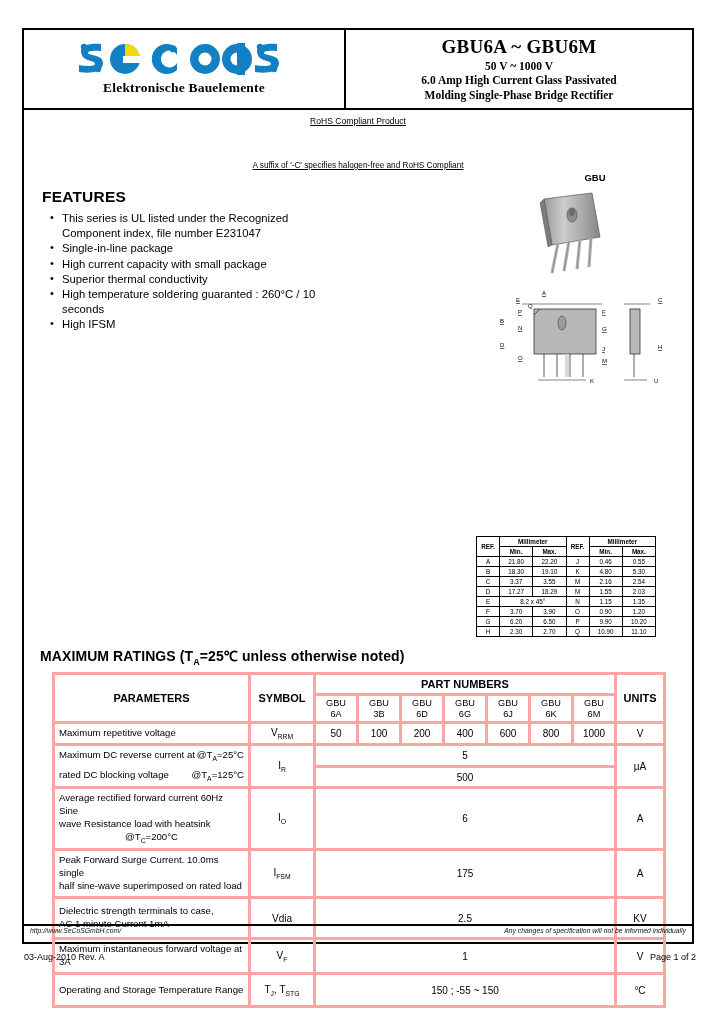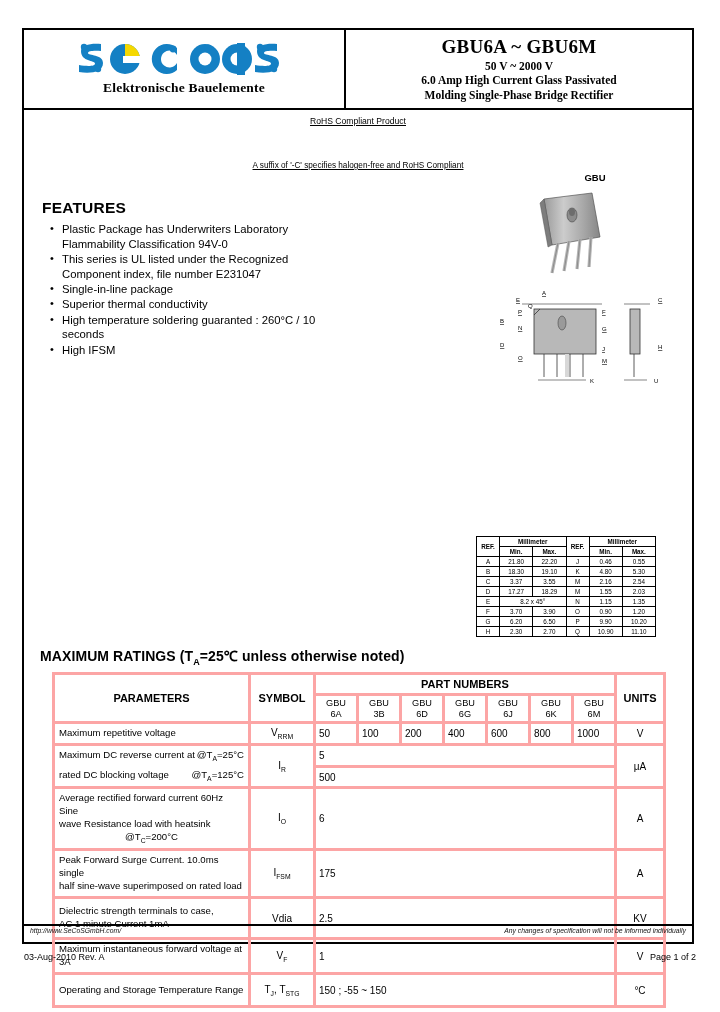--- a/index.html
+++ b/index.html
@@ -24,21 +24,21 @@
   .title-volt{font-family:"Liberation Serif",serif;font-weight:bold;font-size:11.5px;margin-top:2px;}
   .title-desc{font-family:"Liberation Serif",serif;font-weight:bold;font-size:11.5px;line-height:1.25;margin-top:1px;}
 
   
   .rohs{text-align:center;padding-top:5px;}
   .rohs div{font-size:8.6px;text-decoration:underline;line-height:1.5;}
   .rohs .r2{font-size:8.2px;margin-top:32px;}
 
   
   .body-area{position:relative;}
-  .features{position:absolute;left:16px;top:27px;width:300px;}
+  .features{position:absolute;left:16px;top:16px;width:300px;}
   .features h2{font-size:15.5px;font-weight:bold;margin:0 0 5px 2px;letter-spacing:.2px;}
   .features ul{margin:0;padding-left:22px;list-style:none;}
   .features li{font-size:11.3px;line-height:1.28;margin-bottom:1px;position:relative;}
   .features li:before{content:"\2022";position:absolute;left:-12px;top:-1px;font-size:11px;}
 
   
   .pkg{position:absolute;left:452px;top:0px;width:210px;}
   .pkg-label{text-align:center;font-size:9.5px;font-weight:bold;margin-left:28px;}
   .pkg-img{margin:2px auto 0;width:120px;height:92px;position:relative;margin-left:46px;}
 
@@ -55,21 +55,21 @@
   .mr-title{position:absolute;left:16px;top:474px;font-size:14px;font-weight:bold;letter-spacing:.1px;}
   .mr-title sub{font-size:9px;}
 
   .rt{position:absolute;left:28px;top:500px;border-collapse:collapse;width:614px;}
   .rt td,.rt th{border:3px solid #fca5a5;font-size:9.3px;padding:0 3px;vertical-align:middle;}
   .rt .hdr-param{font-weight:bold;font-size:11px;text-align:center;}
   .rt .hdr-sym{font-weight:bold;font-size:11px;text-align:center;width:56px;}
   .rt .hdr-pn{font-weight:bold;font-size:11px;text-align:center;}
   .rt .hdr-units{font-weight:bold;font-size:11px;text-align:center;width:40px;}
   .rt .pncell{text-align:center;font-size:9.2px;line-height:1.15;width:40px;padding:2px 0;}
-  .rt .val{font-size:10px;}
+  .rt .val{text-align:center;font-size:10px;}
   .rt .unit{text-align:center;font-size:10px;}
   .rt .pname{font-size:9.6px;line-height:1.35;padding:3px 4px;}
   .rt .sym{text-align:center;font-size:10px;}
   .rt sub{font-size:6.8px;}
   .nb-t{border-top:none !important;}
   .nb-b{border-bottom:none !important;}
 
   .rowflex{display:flex;justify-content:space-between;align-items:flex-start;}
 
   
@@ -114,39 +114,39 @@
             <path d="M180 10 C180 4,190 2,200 3 L200 10 C193 9.4,187 9.8,187 12 C187 15,202 13,202 22 C202 31,190 33,178 31 L178 24 C187 25.5,194 25.3,194 22.4 C194 19.2,180 21,180 10 Z" fill="#1480c4"></path>
             <circle cx="183" cy="6" r="3.2" fill="#1480c4"></circle>
             <circle cx="197" cy="28" r="3.2" fill="#1480c4"></circle>
           </svg>
         </div>
         <div class="logo-sub">Elektronische Bauelemente</div>
       </div>
     </div>
     <div class="hdr-right">
       <div class="title-main">GBU6A ~ GBU6M</div>
-      <div class="title-volt">50 V ~ 2000 V</div>
+      <div class="title-volt">50 V ~ 1000 V</div>
       <div class="title-desc">6.0 Amp High Current Glass Passivated</div>
       <div class="title-desc">Molding Single-Phase Bridge Rectifier</div>
     </div>
   </div>
 
   <div class="rohs">
     <div class="r1">RoHS Compliant Product</div>
     <div class="r2">A suffix of '-C' specifies halogen-free and RoHS Compliant</div>
   </div>
 
   <div class="body-area">
 
     <div class="features">
       <h2>FEATURES</h2>
       <ul>
-        <li>Plastic Package has Underwriters Laboratory Flammability Classification 94V-0</li>
         <li>This series is UL listed under the Recognized Component index, file number E231047</li>
         <li>Single-in-line package</li>
+        <li>High current capacity with small package</li>
         <li>Superior thermal conductivity</li>
         <li>High temperature soldering guaranted : 260°C / 10 seconds</li>
         <li>High IFSM</li>
       </ul>
     </div>
 
     <div class="pkg">
       <div class="pkg-label">GBU</div>
       <div class="pkg-img">
         <svg width="120" height="92" viewBox="0 0 120 92">

